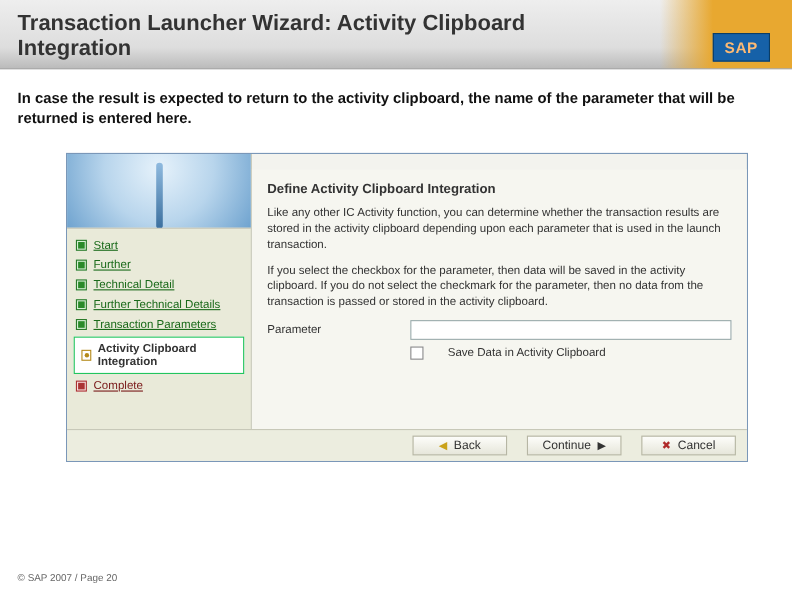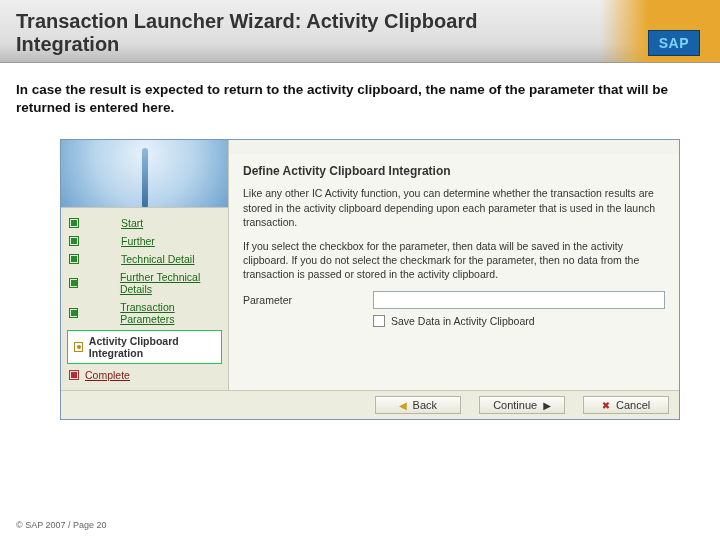--- a/index.html
+++ b/index.html
@@ -11,21 +11,21 @@
     border-bottom: 1px solid #999;
     position: relative;
   }
   .title-bar .accent {
     position: absolute; right: 0; top: 0; width: 120px; height: 100%;
     background: linear-gradient(to right, transparent, #e8a830 40%);
   }
   .title-text { font-size: 20px; font-weight: bold; color: #333; line-height: 1.15; max-width: 520px; position: relative; z-index: 1; }
   .logo {
     position: absolute; right: 20px; bottom: 6px;
-    background: #1661a8; color: #7dd3fc; font-weight: bold; font-size: 14px;
+    background: #1661a8; color: #fdba74; font-weight: bold; font-size: 14px;
     padding: 4px 10px; border: 1px solid #0a3d66; letter-spacing: 0.5px;
     z-index: 2;
   }
 
   .intro { padding: 18px 16px 8px 16px; font-size: 13.5px; font-weight: bold; color: #111; line-height: 1.35; }
 
   .wizard-shell {
     margin: 14px 40px 0 60px;
     border: 1px solid #7a97b8;
     background: #f3f3ee;
@@ -71,21 +71,21 @@
     padding: 3px 8px; font-size: 10.5px; color: #2a5; cursor: default;
   }
   .step .dot {
     width: 10px; height: 10px; border: 1px solid #2a7a2a; background: #d6f0d6;
     display: inline-block; position: relative;
   }
   .step.done .dot::after {
     content: ""; position: absolute; left: 1px; top: 1px; width: 6px; height: 6px;
     background: #2a8a2a;
   }
-  .step.done .lbl { color: #1a6a1a; text-decoration: underline; margin-left: 36px; }
+  .step.done .lbl { color: #1a6a1a; text-decoration: underline; }
   .step.current {
     background: #fff; border: 1px solid #22c55e; margin: 2px 6px;
     padding: 4px 6px;
   }
   .step.current .dot { border-color: #b58a1a; background: #fff; }
   .step.current .dot::after {
     content: ""; position: absolute; left: 2px; top: 2px; width: 4px; height: 4px;
     background: #b58a1a; border-radius: 50%;
   }
   .step.current .lbl { color: #333; font-weight: bold; text-decoration: none; }
@@ -97,21 +97,21 @@
 
   .wizard-main { flex: 1; background: #f6f6f0; padding: 10px 14px; margin-top: 14px; }
   .main-heading { font-weight: bold; font-size: 12px; margin-bottom: 8px; color: #333; }
   .main-para { font-size: 10.5px; color: #333; line-height: 1.35; margin-bottom: 10px; }
 
   .field-row { display: flex; align-items: center; gap: 10px; margin-top: 6px; }
   .field-label { width: 120px; font-size: 10.5px; color: #333; }
   .field-input {
     flex: 1; height: 18px; border: 1px solid #9aa; background: #fff; font-size: 10.5px; padding: 0 4px;
   }
-  .chk-row { display: flex; align-items: center; gap: 6px; margin-top: 6px; margin-left: 130px; }
+  .chk-row { display: flex; align-items: center; gap: 22px; margin-top: 6px; margin-left: 130px; }
   .chk { width: 12px; height: 12px; border: 1px solid #888; background: #fff; display:inline-block; }
   .chk-label { font-size: 10.5px; color: #333; }
 
   .wizard-footer {
     border-top: 1px solid #c7c8b8; background: #eceddf;
     display: flex; justify-content: flex-end; gap: 18px;
     padding: 5px 10px;
   }
   .wbtn {
     display: inline-flex; align-items: center; gap: 6px;

